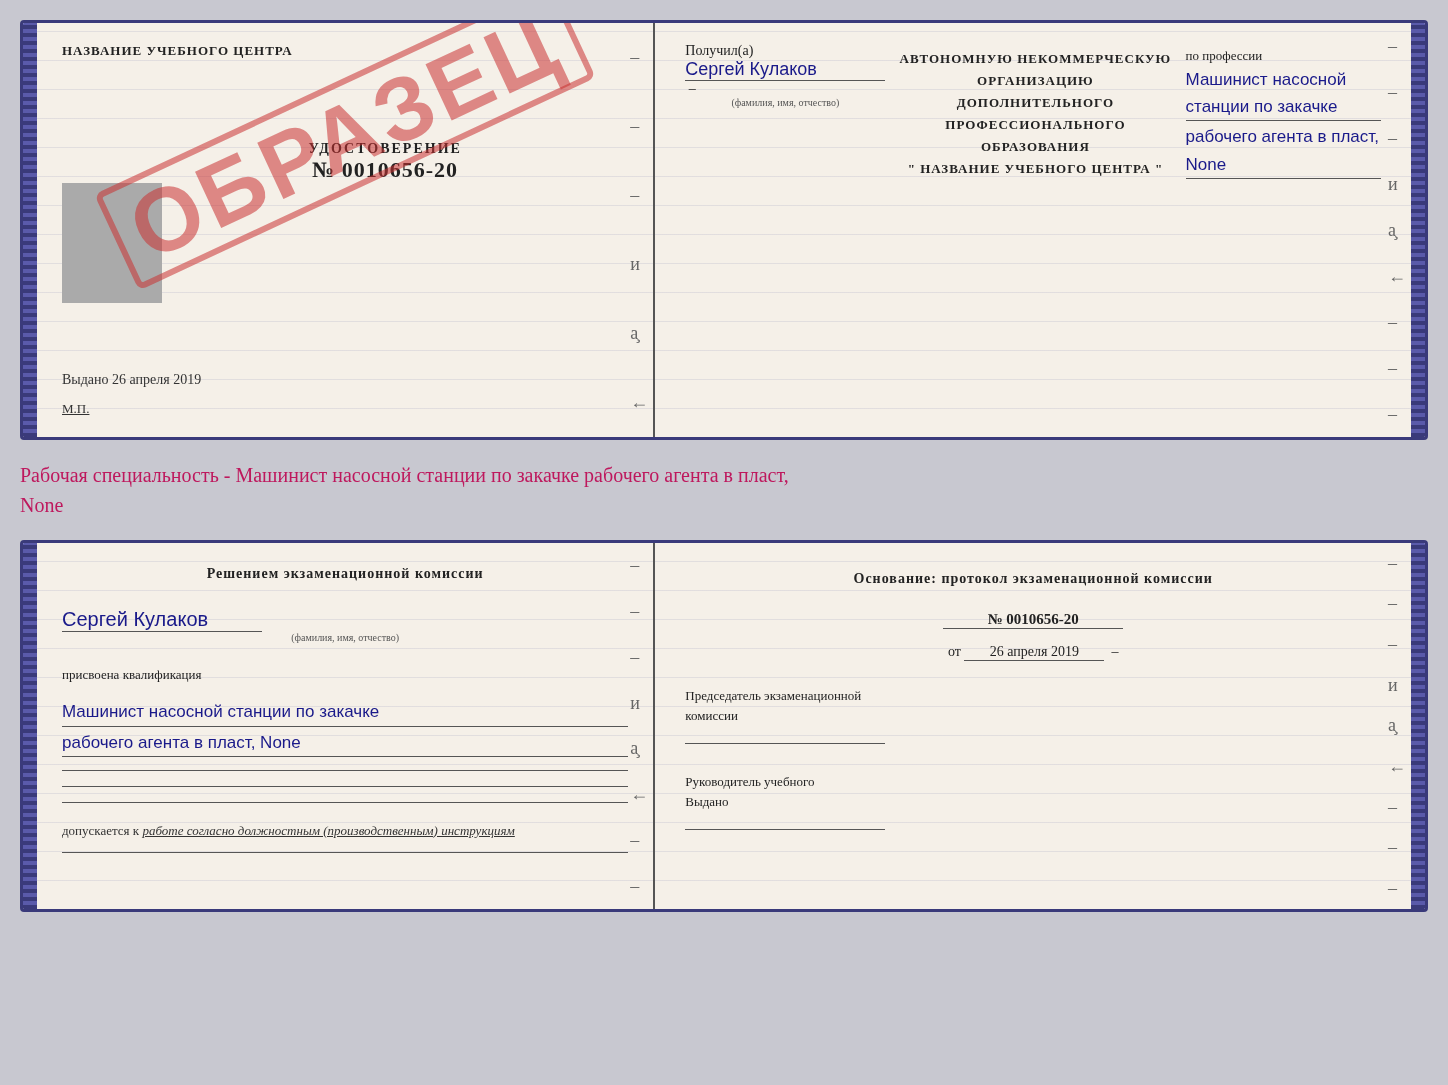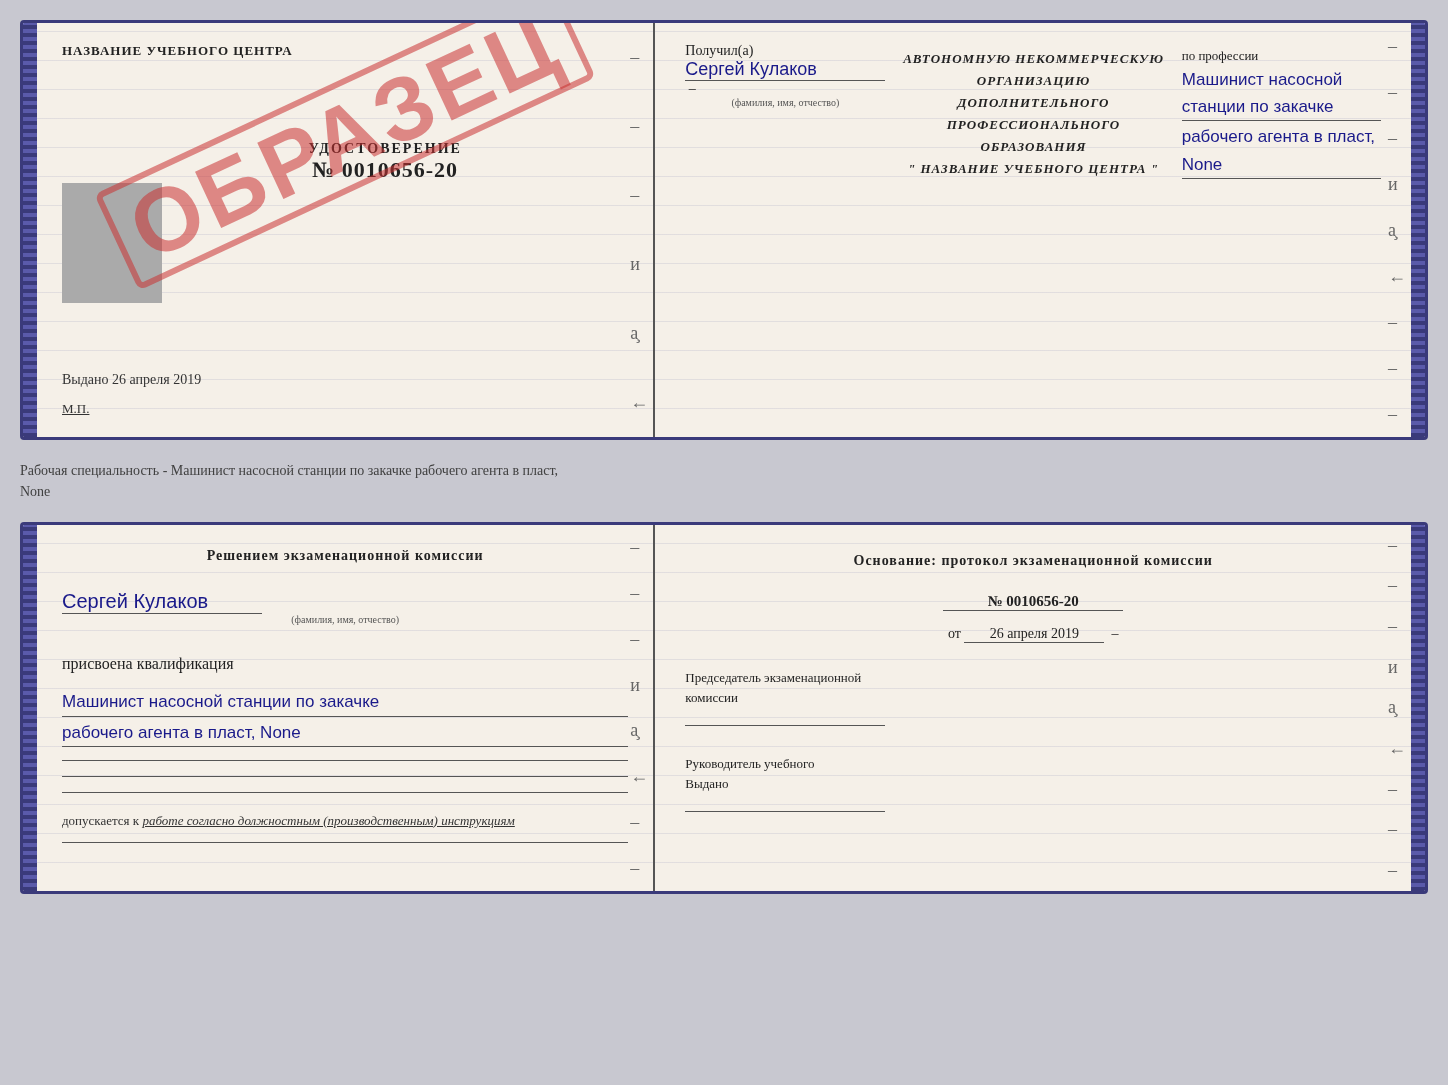--- a/index.html
+++ b/index.html
@@ -193,21 +193,20 @@
     }
 
     .org-block {
       text-align: center;
       font-size: 13px;
       font-weight: bold;
       letter-spacing: 1px;
       color: #222;
       line-height: 1.7;
       margin-top: 5px;
-      font-style: italic;
     }
 
     .profession-block {
       margin-top: 5px;
     }
 
     .profession-label {
       font-size: 13px;
       color: #222;
     }
@@ -230,22 +229,22 @@
         #3a3a7a,
         #3a3a7a 4px,
         #5a5aaa 4px,
         #5a5aaa 8px
       );
       flex-shrink: 0;
     }
 
     
     .between-text {
-      font-size: 14px;
-      color: #404040;
+      font-size: 20px;
+      color: #be185d;
       padding: 8px 0;
       line-height: 1.5;
     }
 
     
     .bottom-left {
       padding: 20px 25px;
       display: flex;
       flex-direction: column;
       gap: 8px;
@@ -418,21 +417,21 @@
 
     <div class="left-panel bottom-left" style="position:relative; width:45%; justify-content:flex-start;">
       <div class="komissia-title">Решением экзаменационной комиссии</div>
 
       <div style="margin-top:15px;">
         <span class="handwritten" style="font-size:20px;">Сергей Кулаков</span>
         <br>
         <span class="small-label">(фамилия, имя, отчество)</span>
       </div>
 
-      <div style="margin-top:22px; font-size:16px; color:#222;">присвоена квалификация</div>
+      <div style="margin-top:16px; font-size:13px; color:#222;">присвоена квалификация</div>
 
       <div class="profession-block" style="margin-top:5px;">
         <span class="profession-handwritten">Машинист насосной станции по закачке</span>
         <span class="profession-handwritten">рабочего агента в пласт, None</span>
       </div>
 
       <div class="signature-line"></div>
       <div class="signature-line"></div>
       <div class="signature-line"></div>
 

